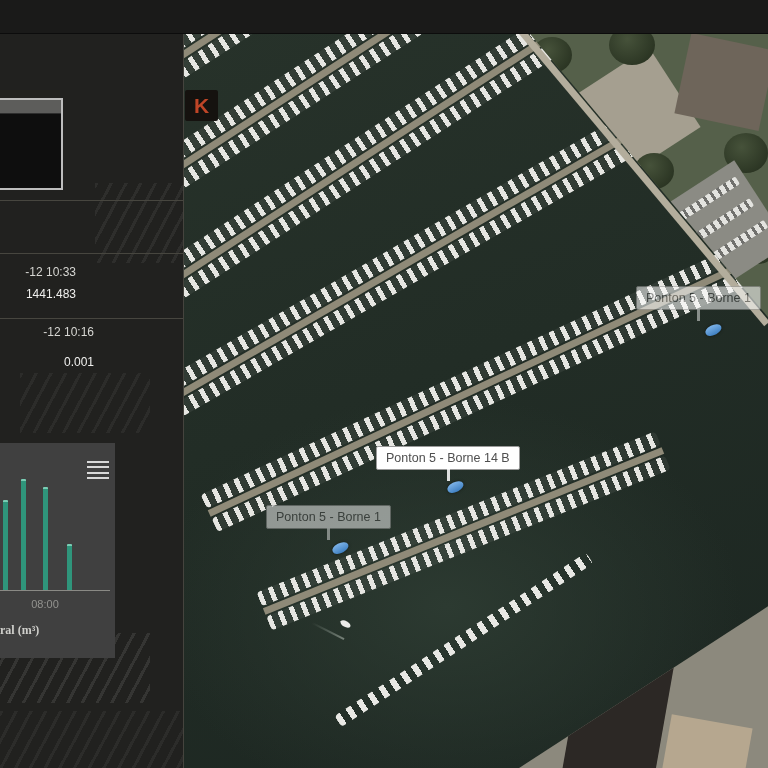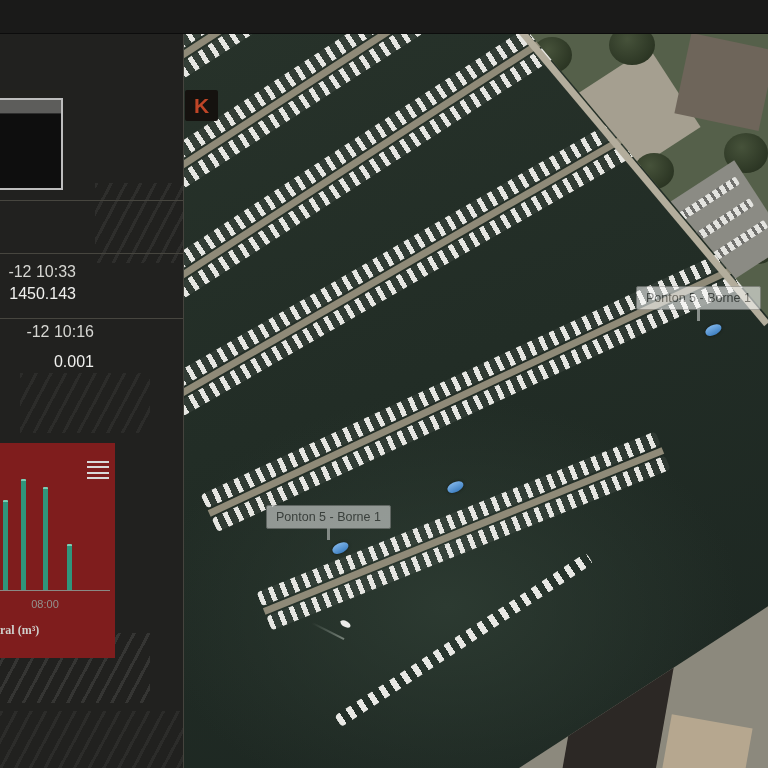--- a/index.html
+++ b/index.html
@@ -18,27 +18,27 @@
   .g3{left:20px;top:340px;width:130px;height:60px;opacity:.05;}
   .g4{left:0;top:678px;width:183px;height:57px;opacity:.05;}
 
   .thumb{position:absolute;left:-10px;top:65px;width:73px;height:92px;background:#0e0e0e;
     border:2px solid #bdbdbd;box-sizing:border-box;}
   .thumb-titlebar{height:13px;background:#5d5d5b;border-bottom:1px solid #2e2e2e;}
 
   .divider{position:absolute;left:0;width:183px;height:1px;background:#47463f;}
   .d1{top:167px;} .d2{top:220px;} .d3{top:285px;}
 
-  .reading{position:absolute;left:0;width:76px;text-align:right;color:#d6d6d2;font-size:16px;line-height:22px;}
+  .reading{position:absolute;left:0;width:76px;text-align:right;color:#d6d6d2;font-size:12px;line-height:22px;}
   .r1{top:228px;} .r2{top:288px;margin-left:18px;}
   .reading .val{color:#f0f0ee;}
   .r2 .val{margin-top:8px;}
 
   
-  .chart-panel{position:absolute;left:0;top:410px;width:115px;height:215px;background:#7f1d1d;}
+  .chart-panel{position:absolute;left:0;top:410px;width:115px;height:215px;background:#404040;}
   .chart-menu{position:absolute;right:6px;top:18px;width:22px;height:18px;display:flex;
     flex-direction:column;justify-content:space-between;cursor:pointer;}
   .chart-menu span{display:block;height:2px;background:#d9d9d9;}
   .chart-bars{position:absolute;left:0;top:36px;width:112px;height:111px;}
   .bar{position:absolute;bottom:0;width:5px;border-radius:1px 1px 0 0;}
   .chart-axis{position:absolute;left:0;top:147px;width:110px;height:1px;background:#8a8a85;}
   .chart-tick{position:absolute;left:0;top:155px;width:90px;text-align:center;color:#93938f;font-size:11px;}
   .chart-legend{position:absolute;left:0;top:180px;color:#cfcfcb;font-size:12px;font-weight:bold;font-family:Liberation Serif, serif;}
 
   
@@ -125,21 +125,21 @@
     <div class="thumb">
       <div class="thumb-titlebar"></div>
     </div>
 
     <div class="divider d1"></div>
     <div class="divider d2"></div>
     <div class="divider d3"></div>
 
     <div class="reading r1">
       <div class="ts">-12 10:33</div>
-      <div class="val">1450.143</div>
+      <div class="val">1441.483</div>
     </div>
     <div class="reading r2">
       <div class="ts">-12 10:16</div>
       <div class="val">0.001</div>
     </div>
 
     <div class="chart-panel">
       <div class="chart-menu">
         <span></span>
           <span></span>
@@ -222,16 +222,17 @@
 
     <div class="kbtn">
       <span>K</span>
     </div>
 
     <div class="mk mk-tr"></div>
     <div class="mk mk-c"></div>
     <div class="mk mk-ll"></div>
 
     <div class="mlabel lb-tr">Ponton 5 - Borne 1</div>
+    <div class="mlabel lb-c">Ponton 5 - Borne 14 B</div>
     <div class="mlabel lb-ll">Ponton 5 - Borne 1</div>
   </div>
 
 </div>
 
 </body></html>

